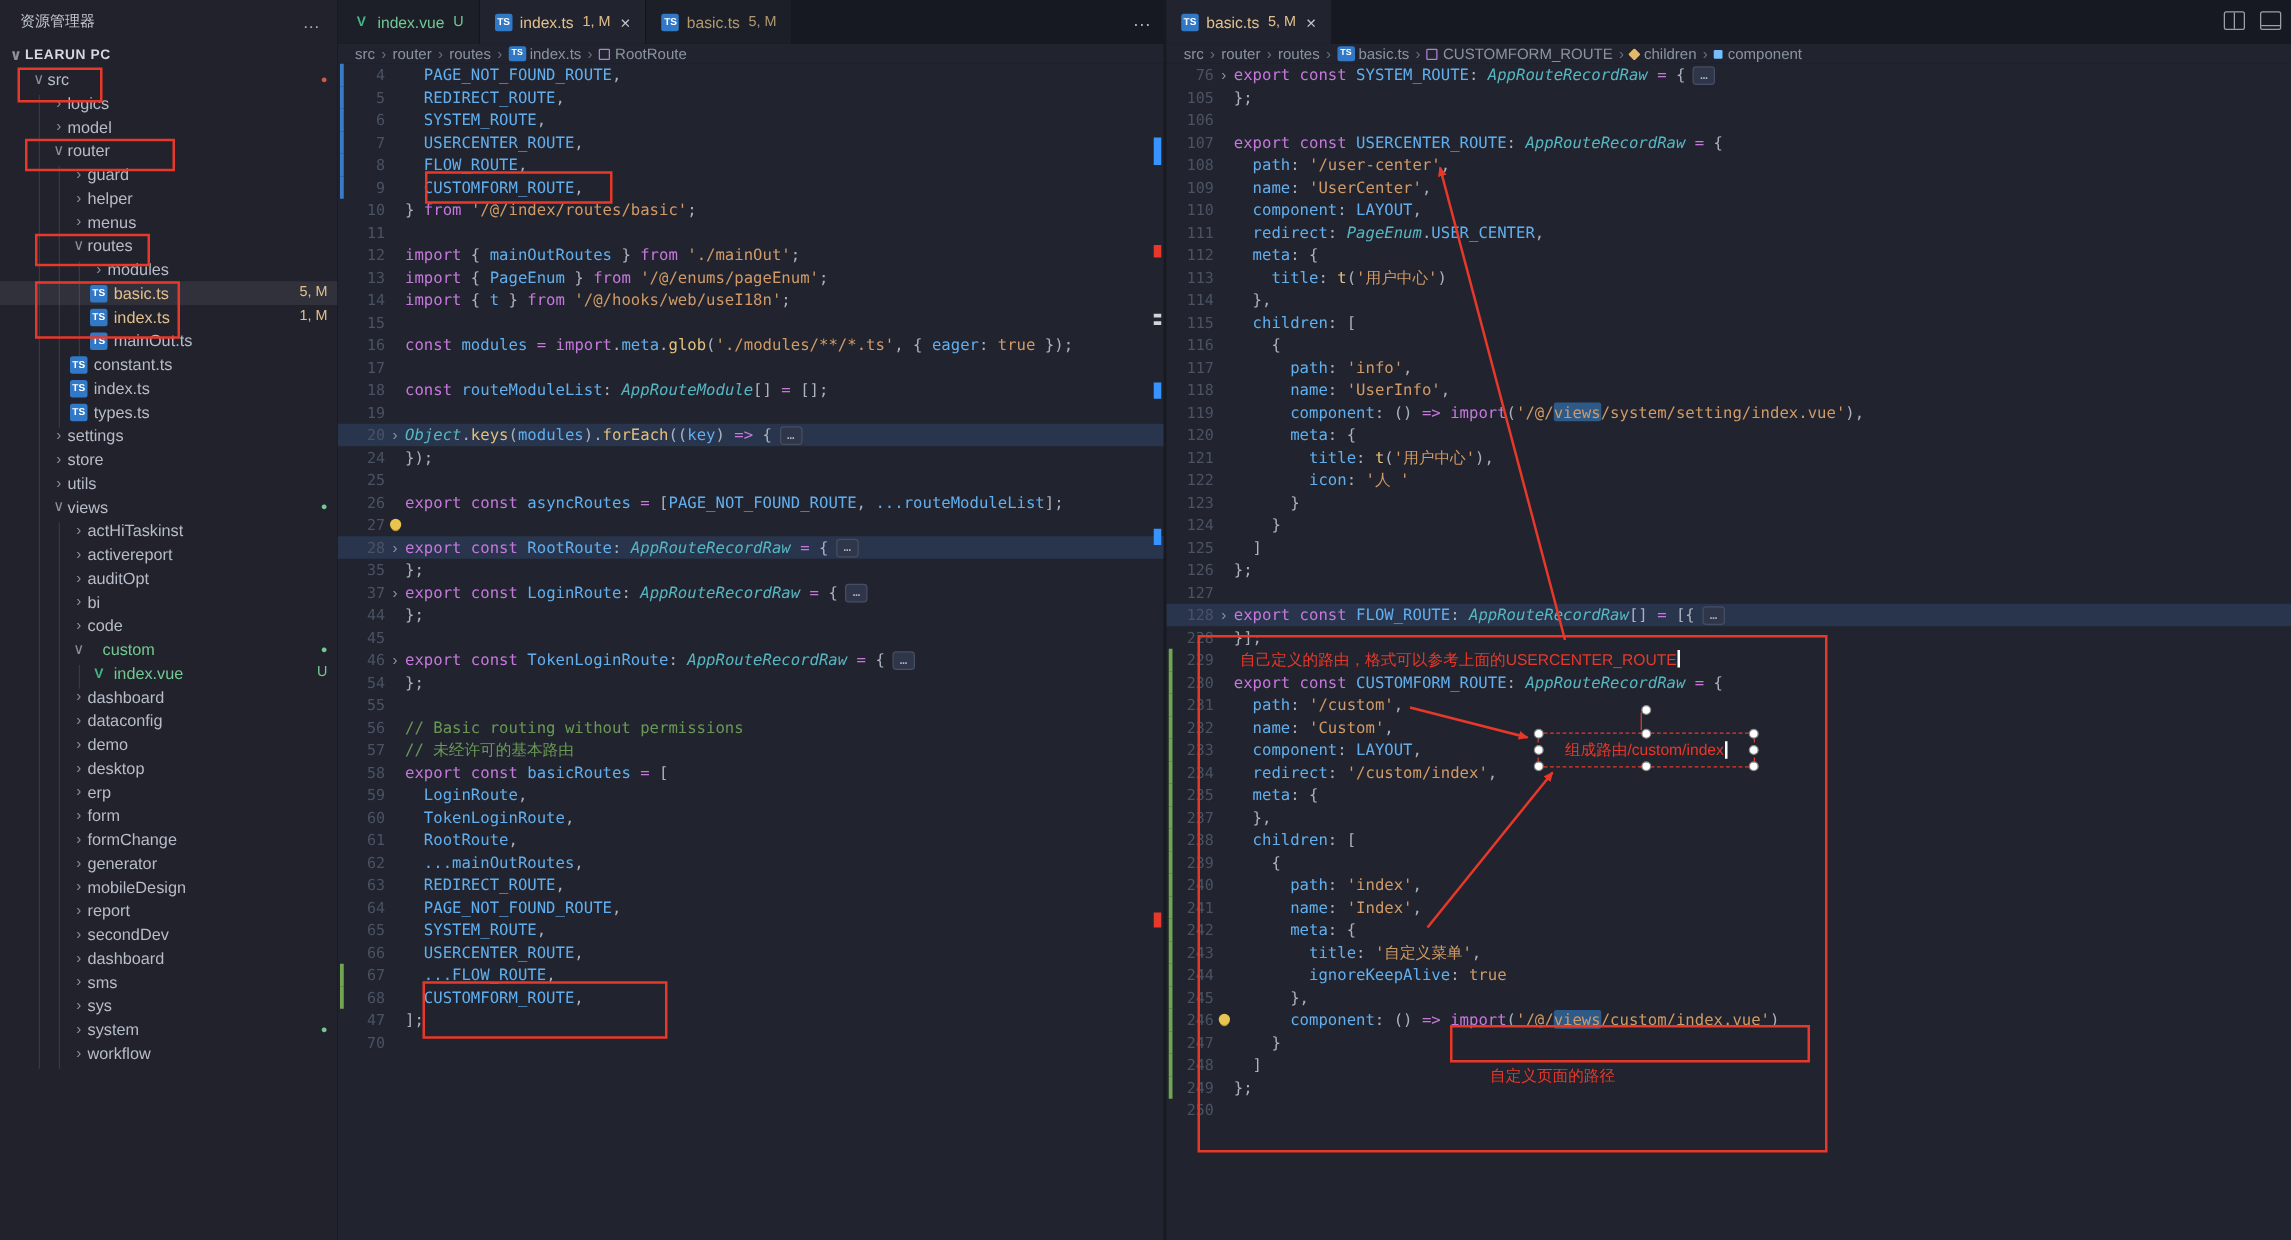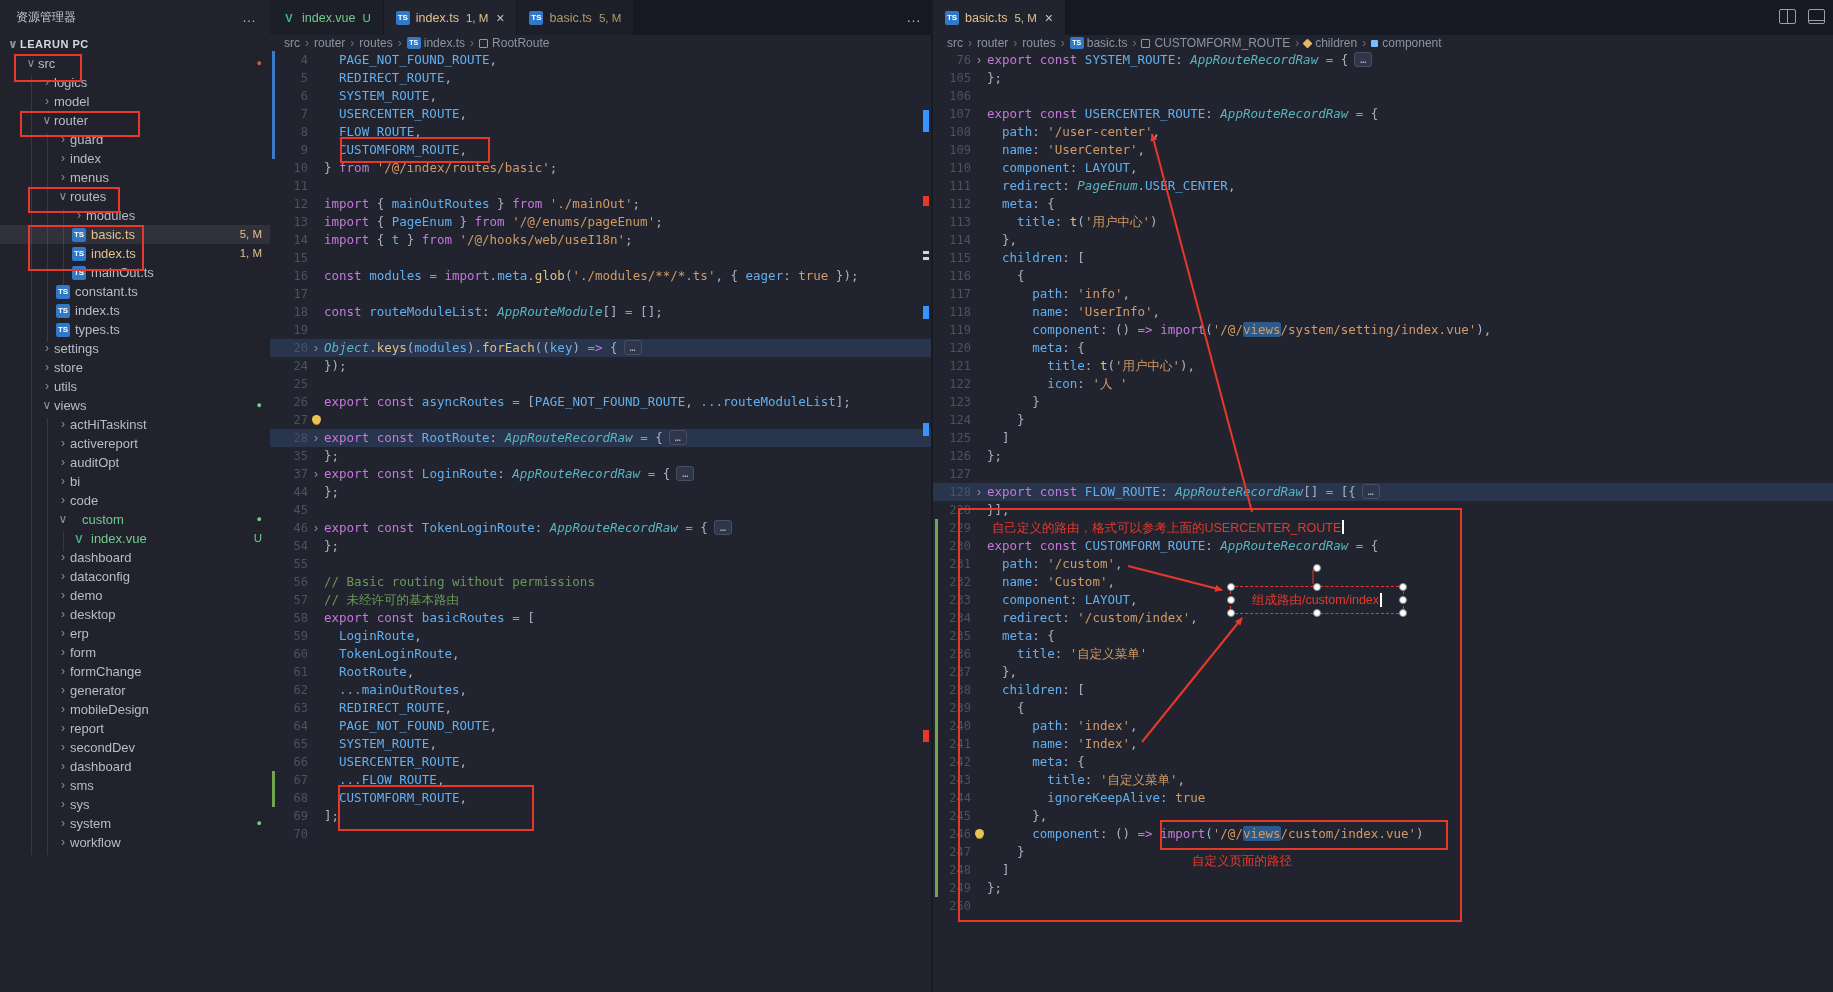--- a/index.html
+++ b/index.html
@@ -99,21 +99,21 @@
         <div class="trow" style="padding-left: 40px;">
           <span class="twist">∨</span>
           <span class="tlabel">router</span>
         </div>
         <div class="trow" style="padding-left: 56px;">
           <span class="twist">›</span>
           <span class="tlabel">guard</span>
         </div>
         <div class="trow" style="padding-left: 56px;">
           <span class="twist">›</span>
-          <span class="tlabel">index</span>
+          <span class="tlabel">helper</span>
         </div>
         <div class="trow" style="padding-left: 56px;">
           <span class="twist">›</span>
           <span class="tlabel">menus</span>
         </div>
         <div class="trow" style="padding-left: 56px;">
           <span class="twist">∨</span>
           <span class="tlabel">routes</span>
         </div>
         <div class="trow" style="padding-left: 72px;">
@@ -527,21 +527,21 @@
           <span class="foldc"></span>
           <span class="ctext">  <span class="tk-v">...FLOW_ROUTE</span><span class="tk-p">,</span></span>
         </div>
         <div class="line">
           <div class="gbar add"></div>
           <span class="lnum">68</span>
           <span class="foldc"></span>
           <span class="ctext">  <span class="tk-v">CUSTOMFORM_ROUTE</span><span class="tk-p">,</span></span>
         </div>
         <div class="line">
-          <span class="lnum">69</span>
+          <span class="lnum">47</span>
           <span class="foldc"></span>
           <span class="ctext"><span class="tk-p">];</span></span>
         </div>
         <div class="line">
           <span class="lnum">70</span>
           <span class="foldc"></span>
           <span class="ctext"></span>
         </div>
       </div>
       <div class="ruler">
@@ -768,26 +768,20 @@
           <span class="ctext">  <span class="tk-v">redirect</span><span class="tk-p">: </span><span class="tk-s">'/custom/index'</span><span class="tk-p">,</span></span>
         </div>
         <div class="line">
           <div class="gbar add"></div>
           <span class="lnum">235</span>
           <span class="foldc"></span>
           <span class="ctext">  <span class="tk-v">meta</span><span class="tk-p">: {</span></span>
         </div>
         <div class="line">
           <div class="gbar add"></div>
-          <span class="lnum">236</span>
-          <span class="foldc"></span>
-          <span class="ctext">    <span class="tk-v">title</span><span class="tk-p">: </span><span class="tk-s">'自定义菜单'</span></span>
-        </div>
-        <div class="line">
-          <div class="gbar add"></div>
           <span class="lnum">237</span>
           <span class="foldc"></span>
           <span class="ctext">  <span class="tk-p">},</span></span>
         </div>
         <div class="line">
           <div class="gbar add"></div>
           <span class="lnum">238</span>
           <span class="foldc"></span>
           <span class="ctext">  <span class="tk-v">children</span><span class="tk-p">: [</span></span>
         </div>

